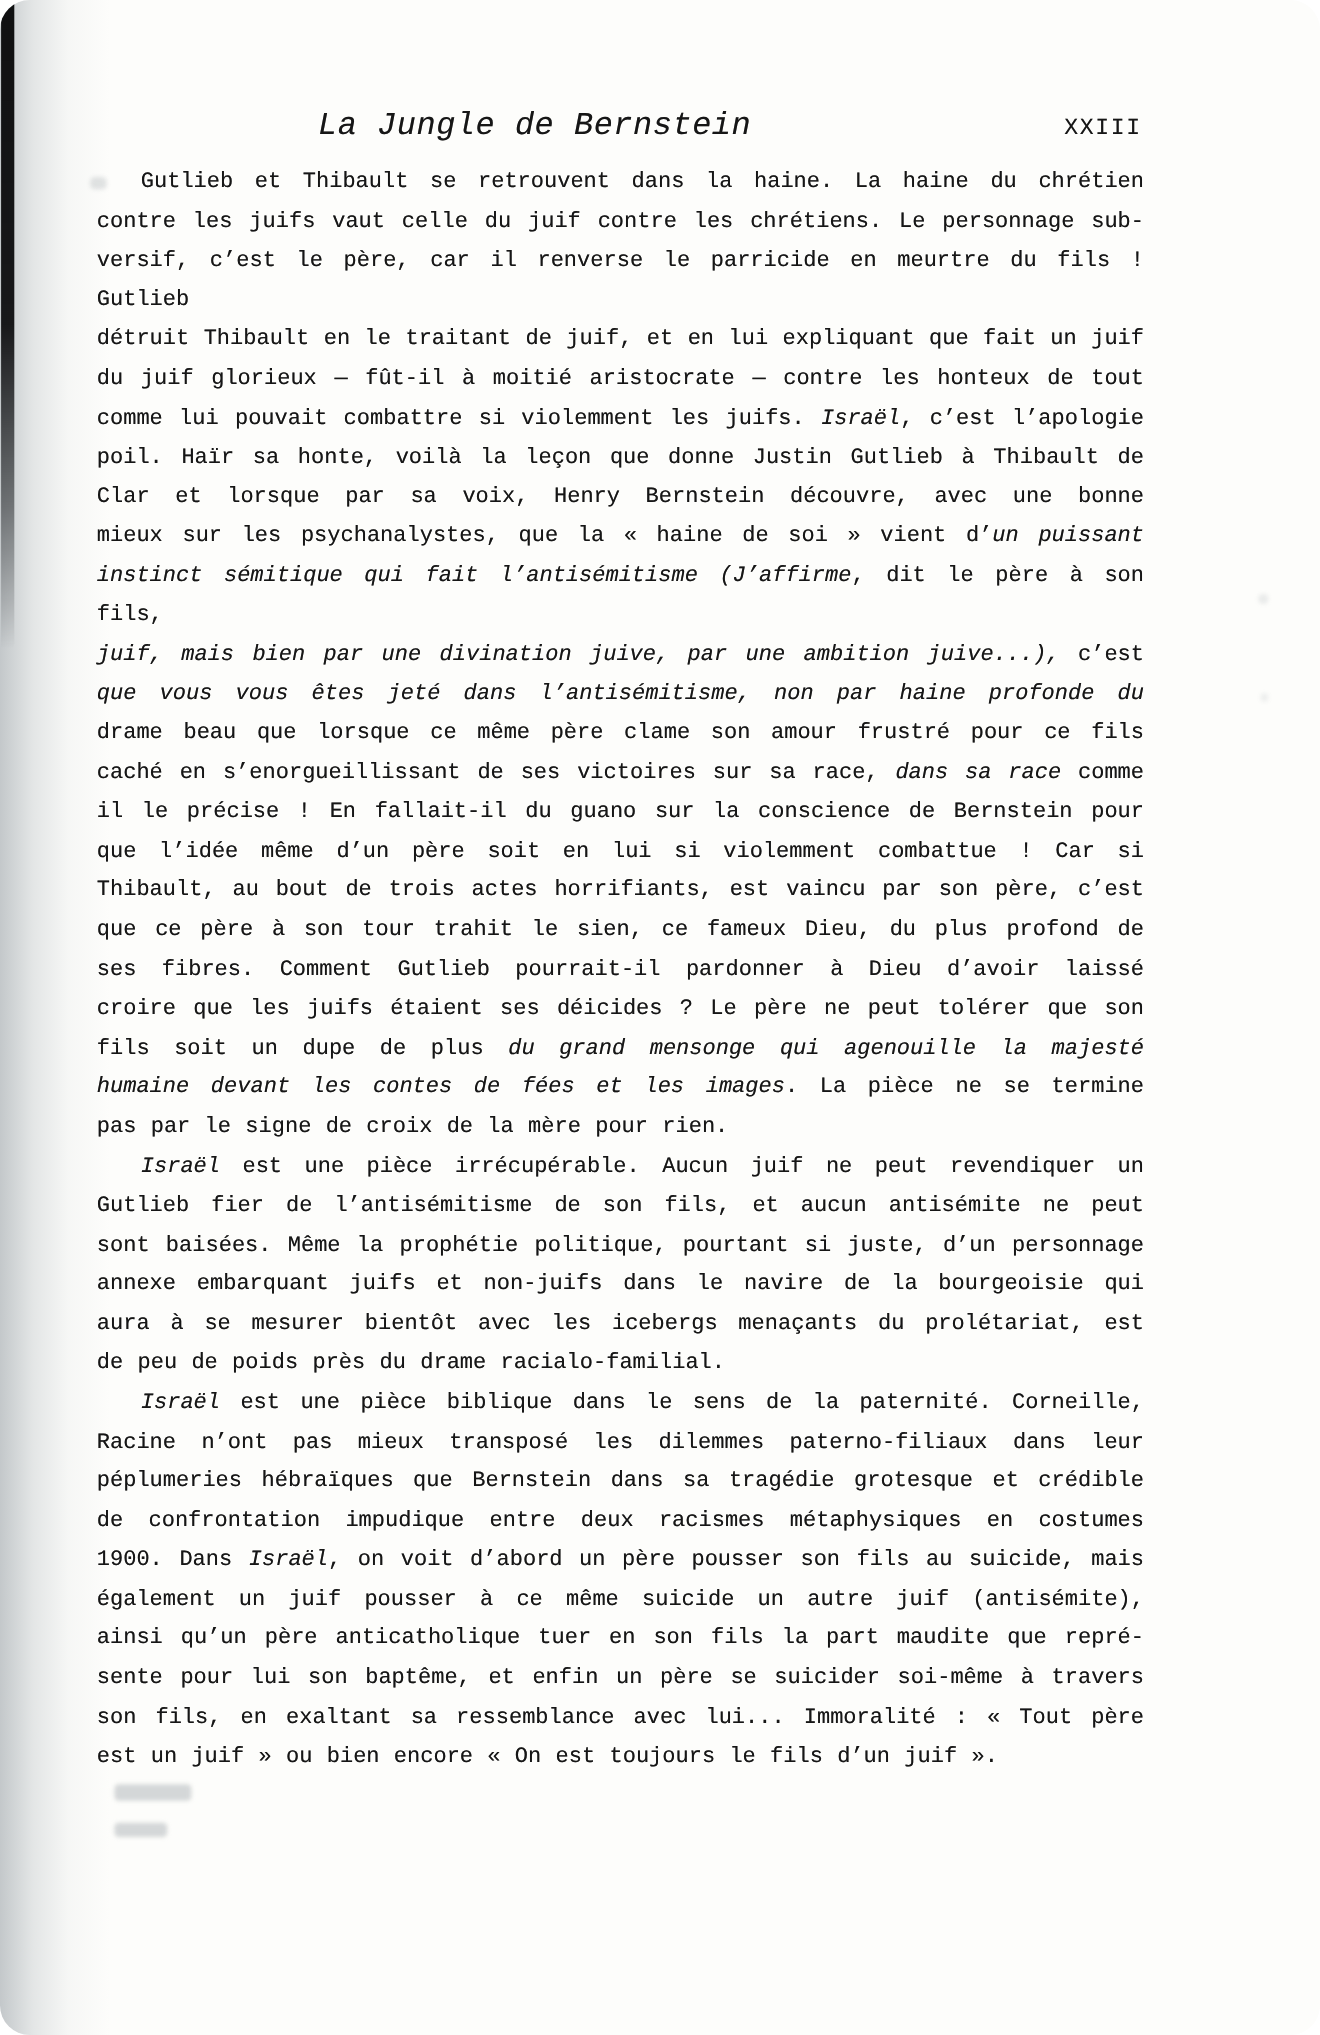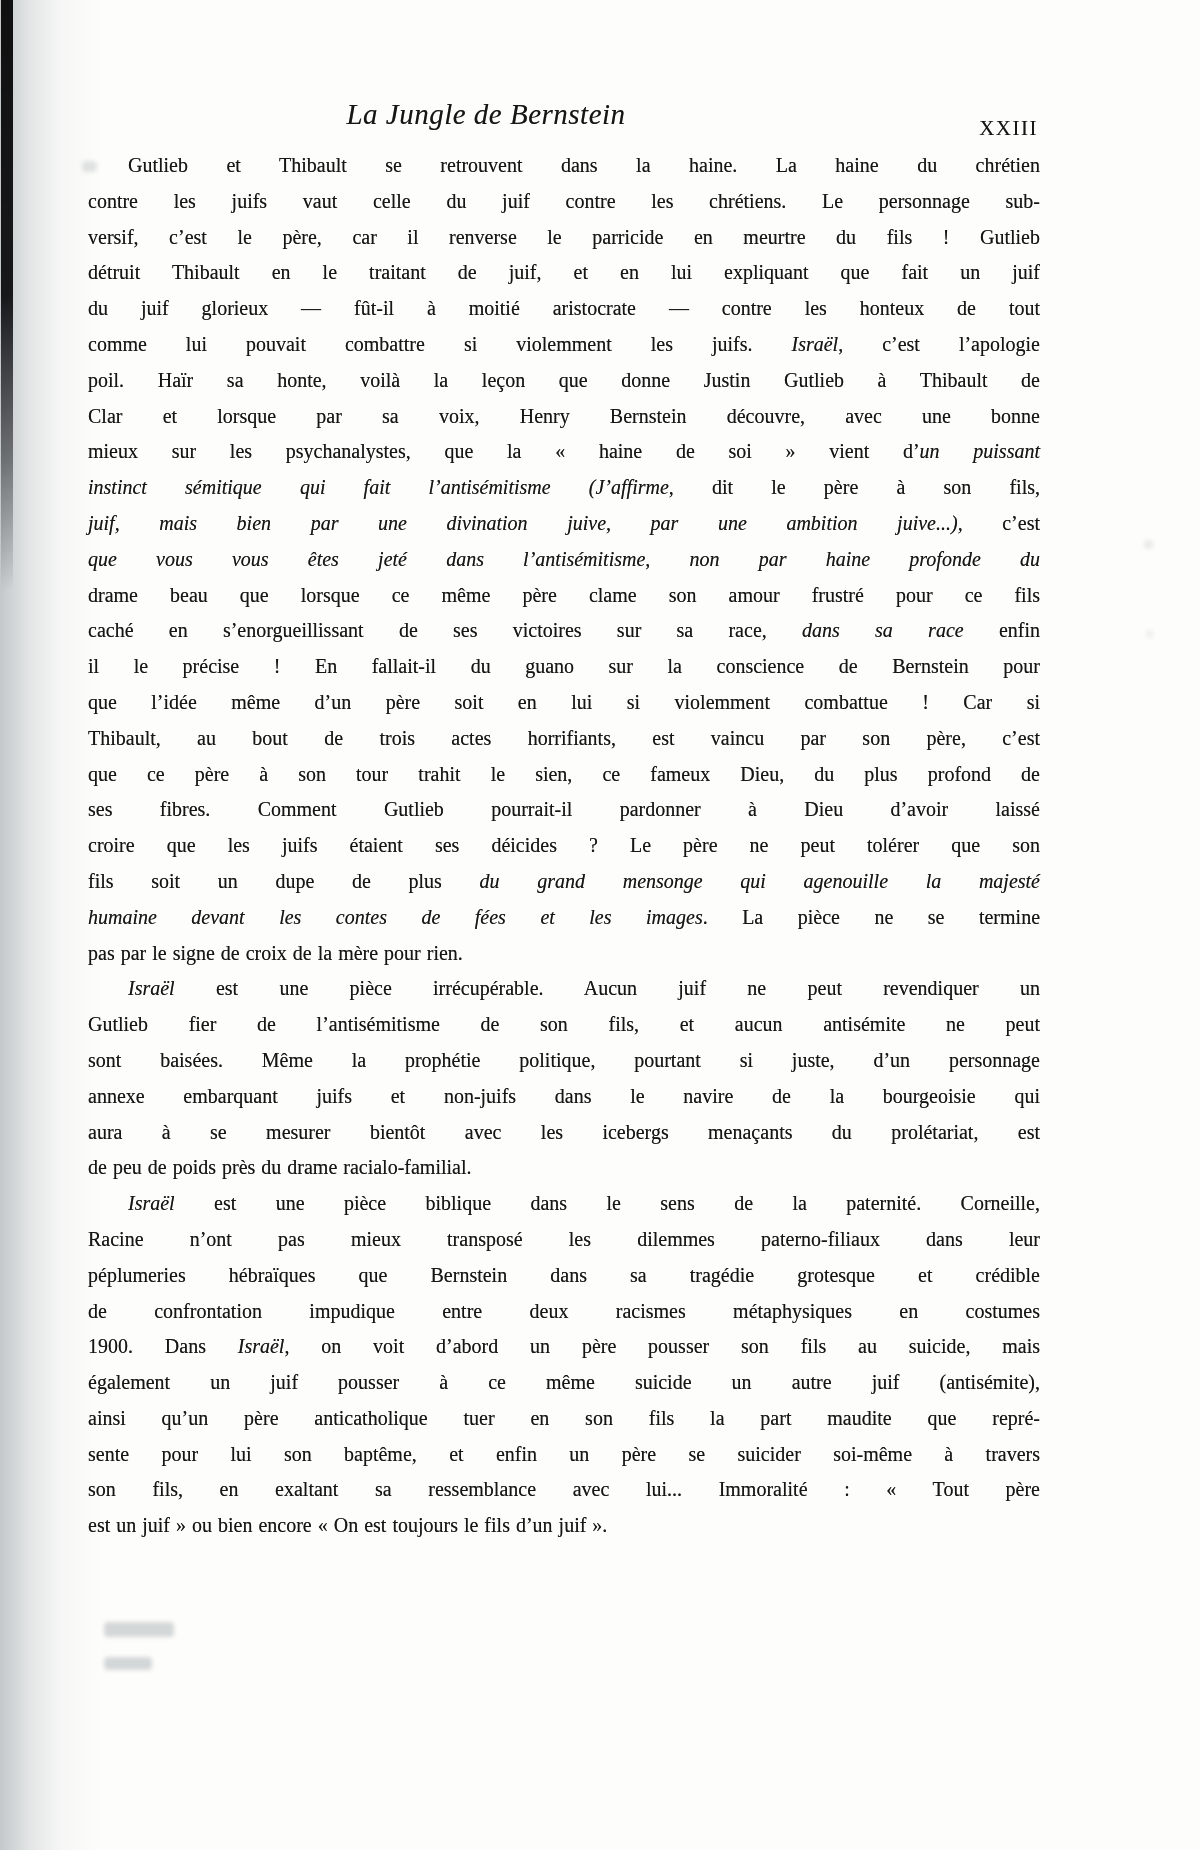--- a/index.html
+++ b/index.html
@@ -6,22 +6,23 @@
     margin: 0;
     padding: 0;
     background: #ffffff;
   }
   #page-root {
     position: relative;
     width: 1200px;
     height: 1850px;
     background: #fdfdfb;
     overflow: hidden;
-    font-family: Liberation Serif, serif;
+    font-family: Liberation Mono, monospace;
     color: #161616;
+    border-radius: 27px;
   }
   
   .edge-shade {
     position: absolute;
     left: 0; top: 0;
     width: 100px;
     height: 100%;
     background: linear-gradient(to right,
       rgba(148,156,162,0.55) 0%,
       rgba(168,176,181,0.30) 30%,
@@ -55,21 +56,21 @@
     transform: translateX(-50%);
     font-style: italic;
     font-size: 29px;
     letter-spacing: 0.5px;
     white-space: nowrap;
     text-shadow: 0 0 0.4px rgba(0,0,0,0.45);
   }
   .page-number {
     position: absolute;
     right: 162px;
-    top: 116px;
+    top: 106px;
     font-size: 21px;
     letter-spacing: 1.5px;
     text-shadow: 0 0 0.4px rgba(0,0,0,0.4);
   }
   
   .body-text {
     position: absolute;
     left: 88px;
     top: 148px;
     width: 952px;
@@ -118,21 +119,21 @@
       <div class="line"><span>détruit Thibault en le traitant de juif, et en lui expliquant que fait un juif</span></div>
       <div class="line"><span>du juif glorieux — fût-il à moitié aristocrate — contre les honteux de tout</span></div>
       <div class="line"><span>comme lui pouvait combattre si violemment les juifs. </span><span class="it">Israël</span><span>, c’est l’apologie</span></div>
       <div class="line"><span>poil. Haïr sa honte, voilà la leçon que donne Justin Gutlieb à Thibault de</span></div>
       <div class="line"><span>Clar et lorsque par sa voix, Henry Bernstein découvre, avec une bonne</span></div>
       <div class="line"><span>mieux sur les psychanalystes, que la « haine de soi » vient d’</span><span class="it">un puissant</span></div>
       <div class="line"><span class="it">instinct sémitique qui fait l’antisémitisme (J’affirme</span><span>, dit le père à son fils,</span></div>
       <div class="line"><span class="it">juif, mais bien par une divination juive, par une ambition juive...),</span><span> c’est</span></div>
       <div class="line"><span class="it">que vous vous êtes jeté dans l’antisémitisme, non par haine profonde du</span></div>
       <div class="line"><span>drame beau que lorsque ce même père clame son amour frustré pour ce fils</span></div>
-      <div class="line"><span>caché en s’enorgueillissant de ses victoires sur sa race, </span><span class="it">dans sa race</span><span> enfin</span></div>
+      <div class="line"><span>caché en s’enorgueillissant de ses victoires sur sa race, </span><span class="it">dans sa race</span><span> comme</span></div>
       <div class="line"><span>il le précise ! En fallait-il du guano sur la conscience de Bernstein pour</span></div>
       <div class="line"><span>que l’idée même d’un père soit en lui si violemment combattue ! Car si</span></div>
       <div class="line"><span>Thibault, au bout de trois actes horrifiants, est vaincu par son père, c’est</span></div>
       <div class="line"><span>que ce père à son tour trahit le sien, ce fameux Dieu, du plus profond de</span></div>
       <div class="line"><span>ses fibres. Comment Gutlieb pourrait-il pardonner à Dieu d’avoir laissé</span></div>
       <div class="line"><span>croire que les juifs étaient ses déicides ? Le père ne peut tolérer que son</span></div>
       <div class="line"><span>fils soit un dupe de plus </span><span class="it">du grand mensonge qui agenouille la majesté</span></div>
       <div class="line"><span class="it">humaine devant les contes de fées et les images</span><span>. La pièce ne se termine</span></div>
       <div class="line last"><span>pas par le signe de croix de la mère pour rien.</span></div>
       <div class="line indent"><span class="it">Israël</span><span> est une pièce irrécupérable. Aucun juif ne peut revendiquer un</span></div>

